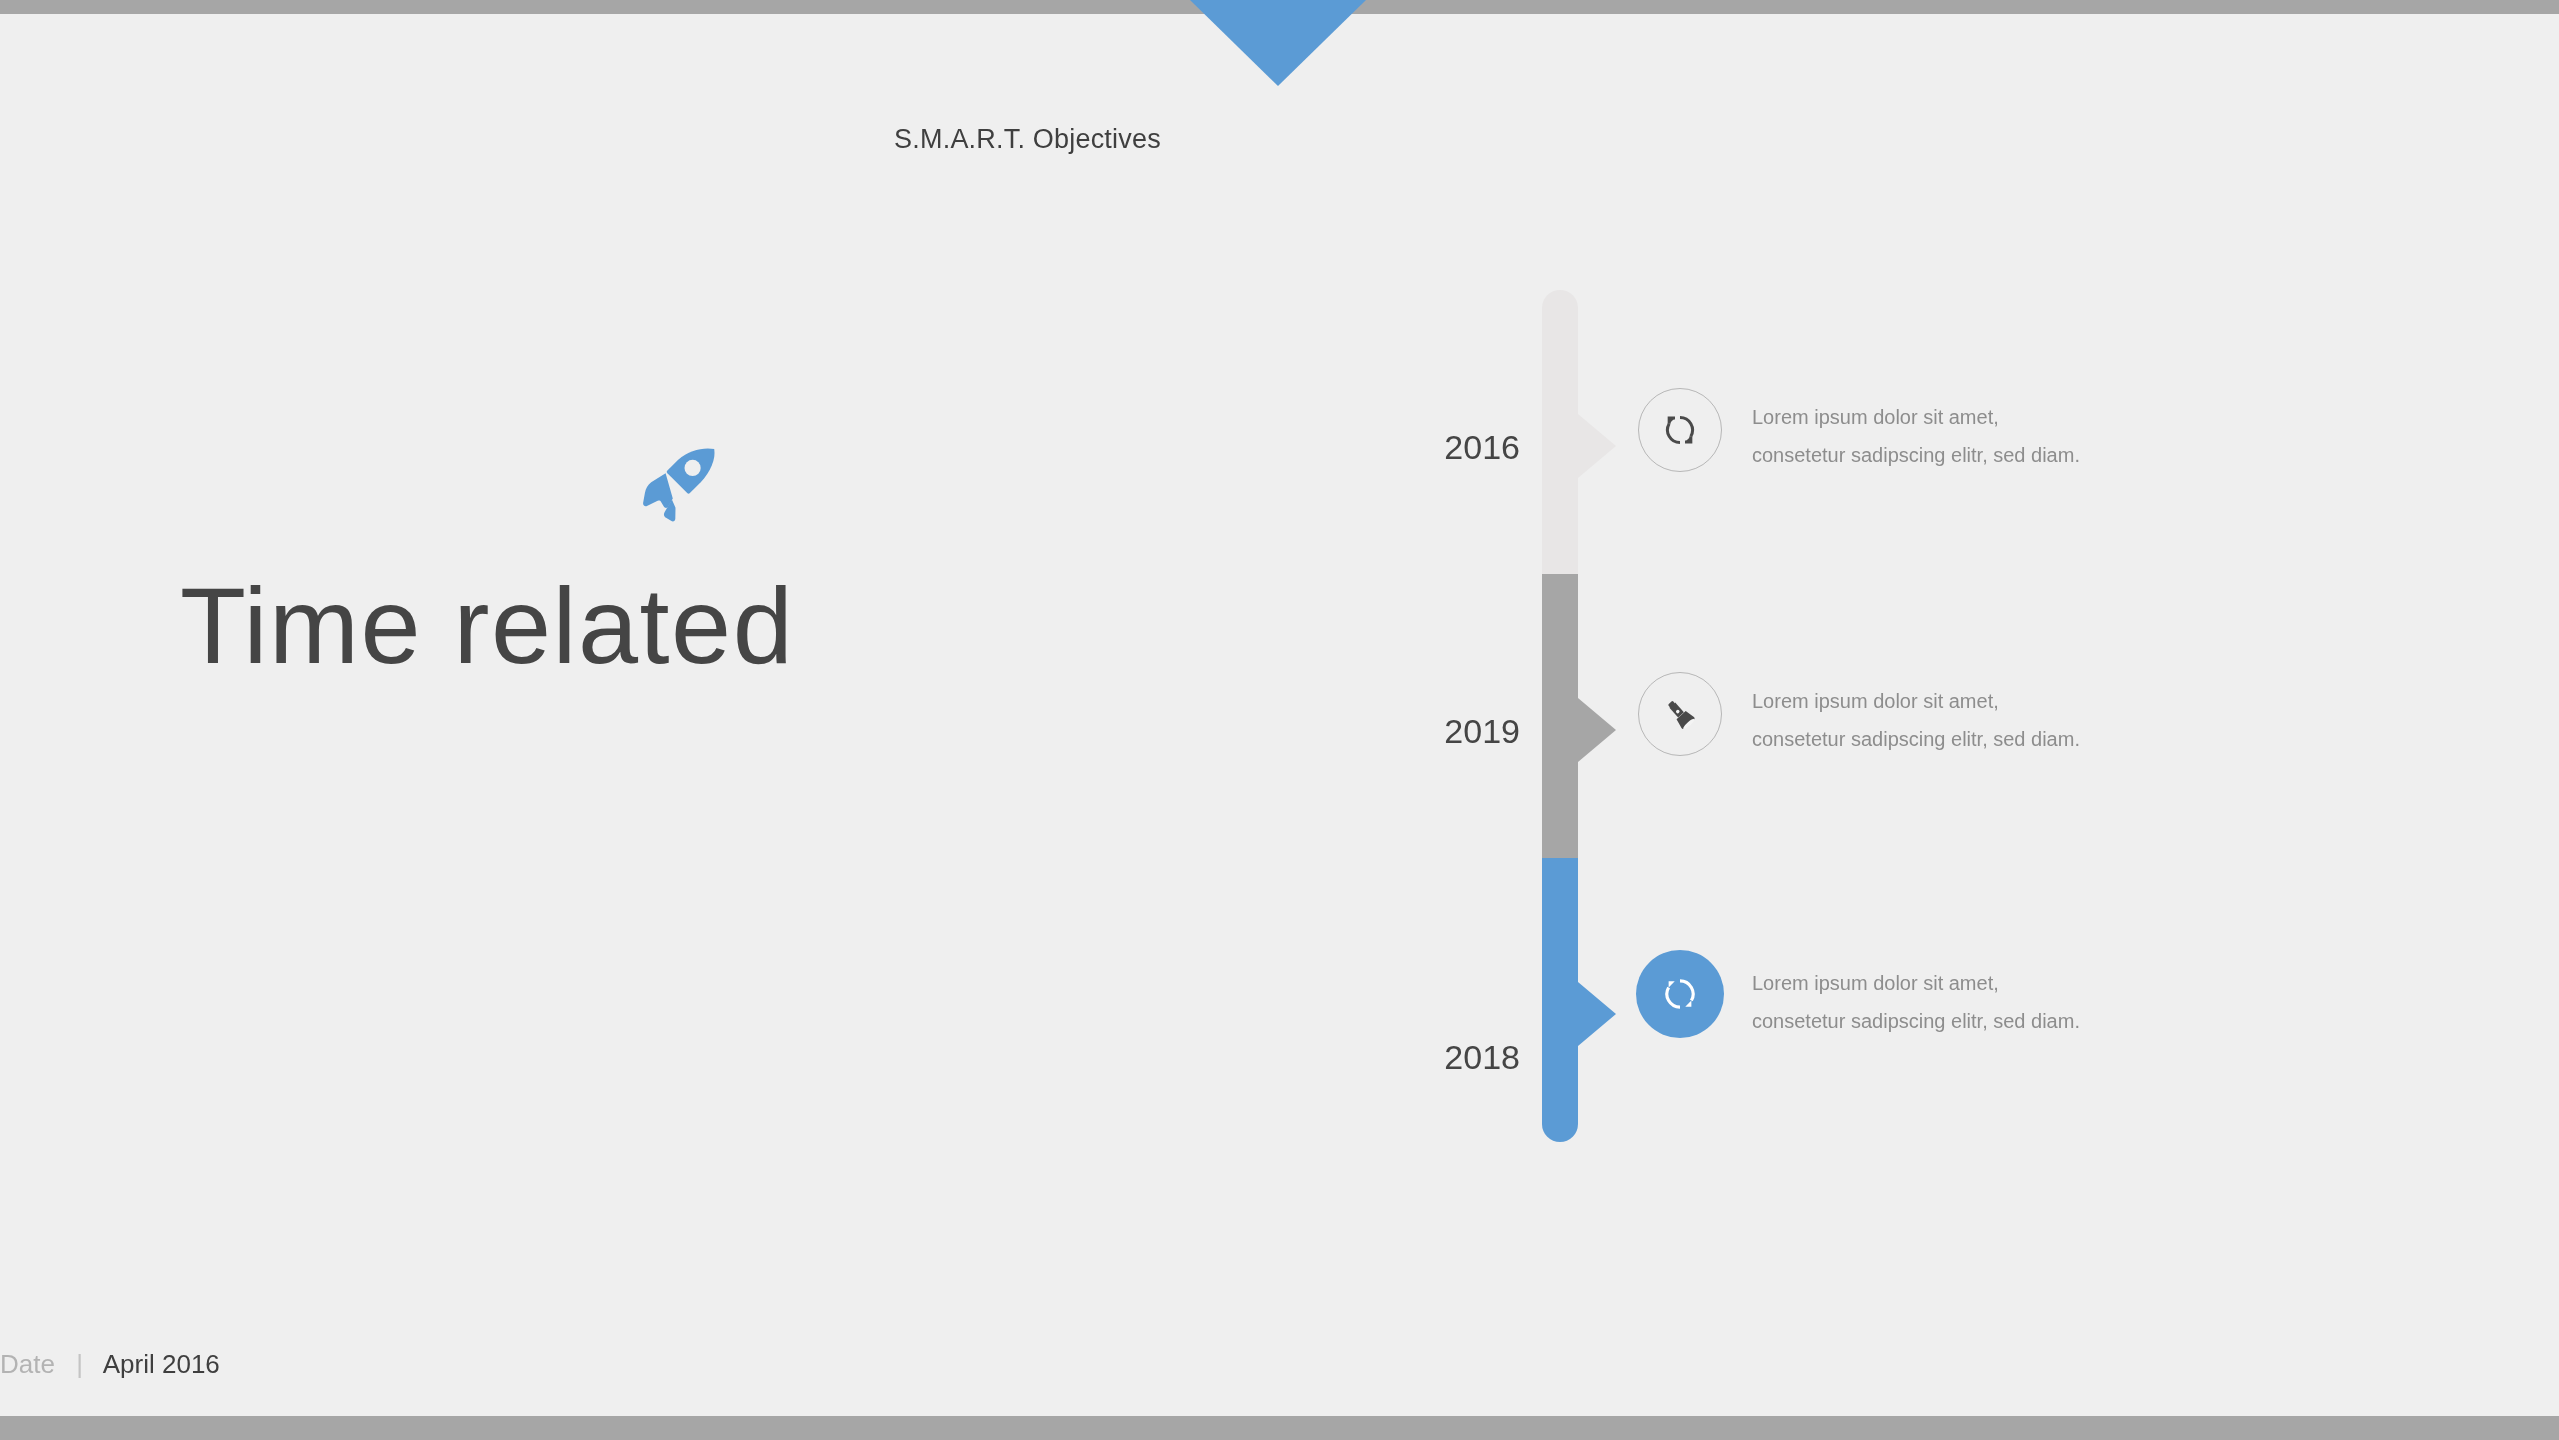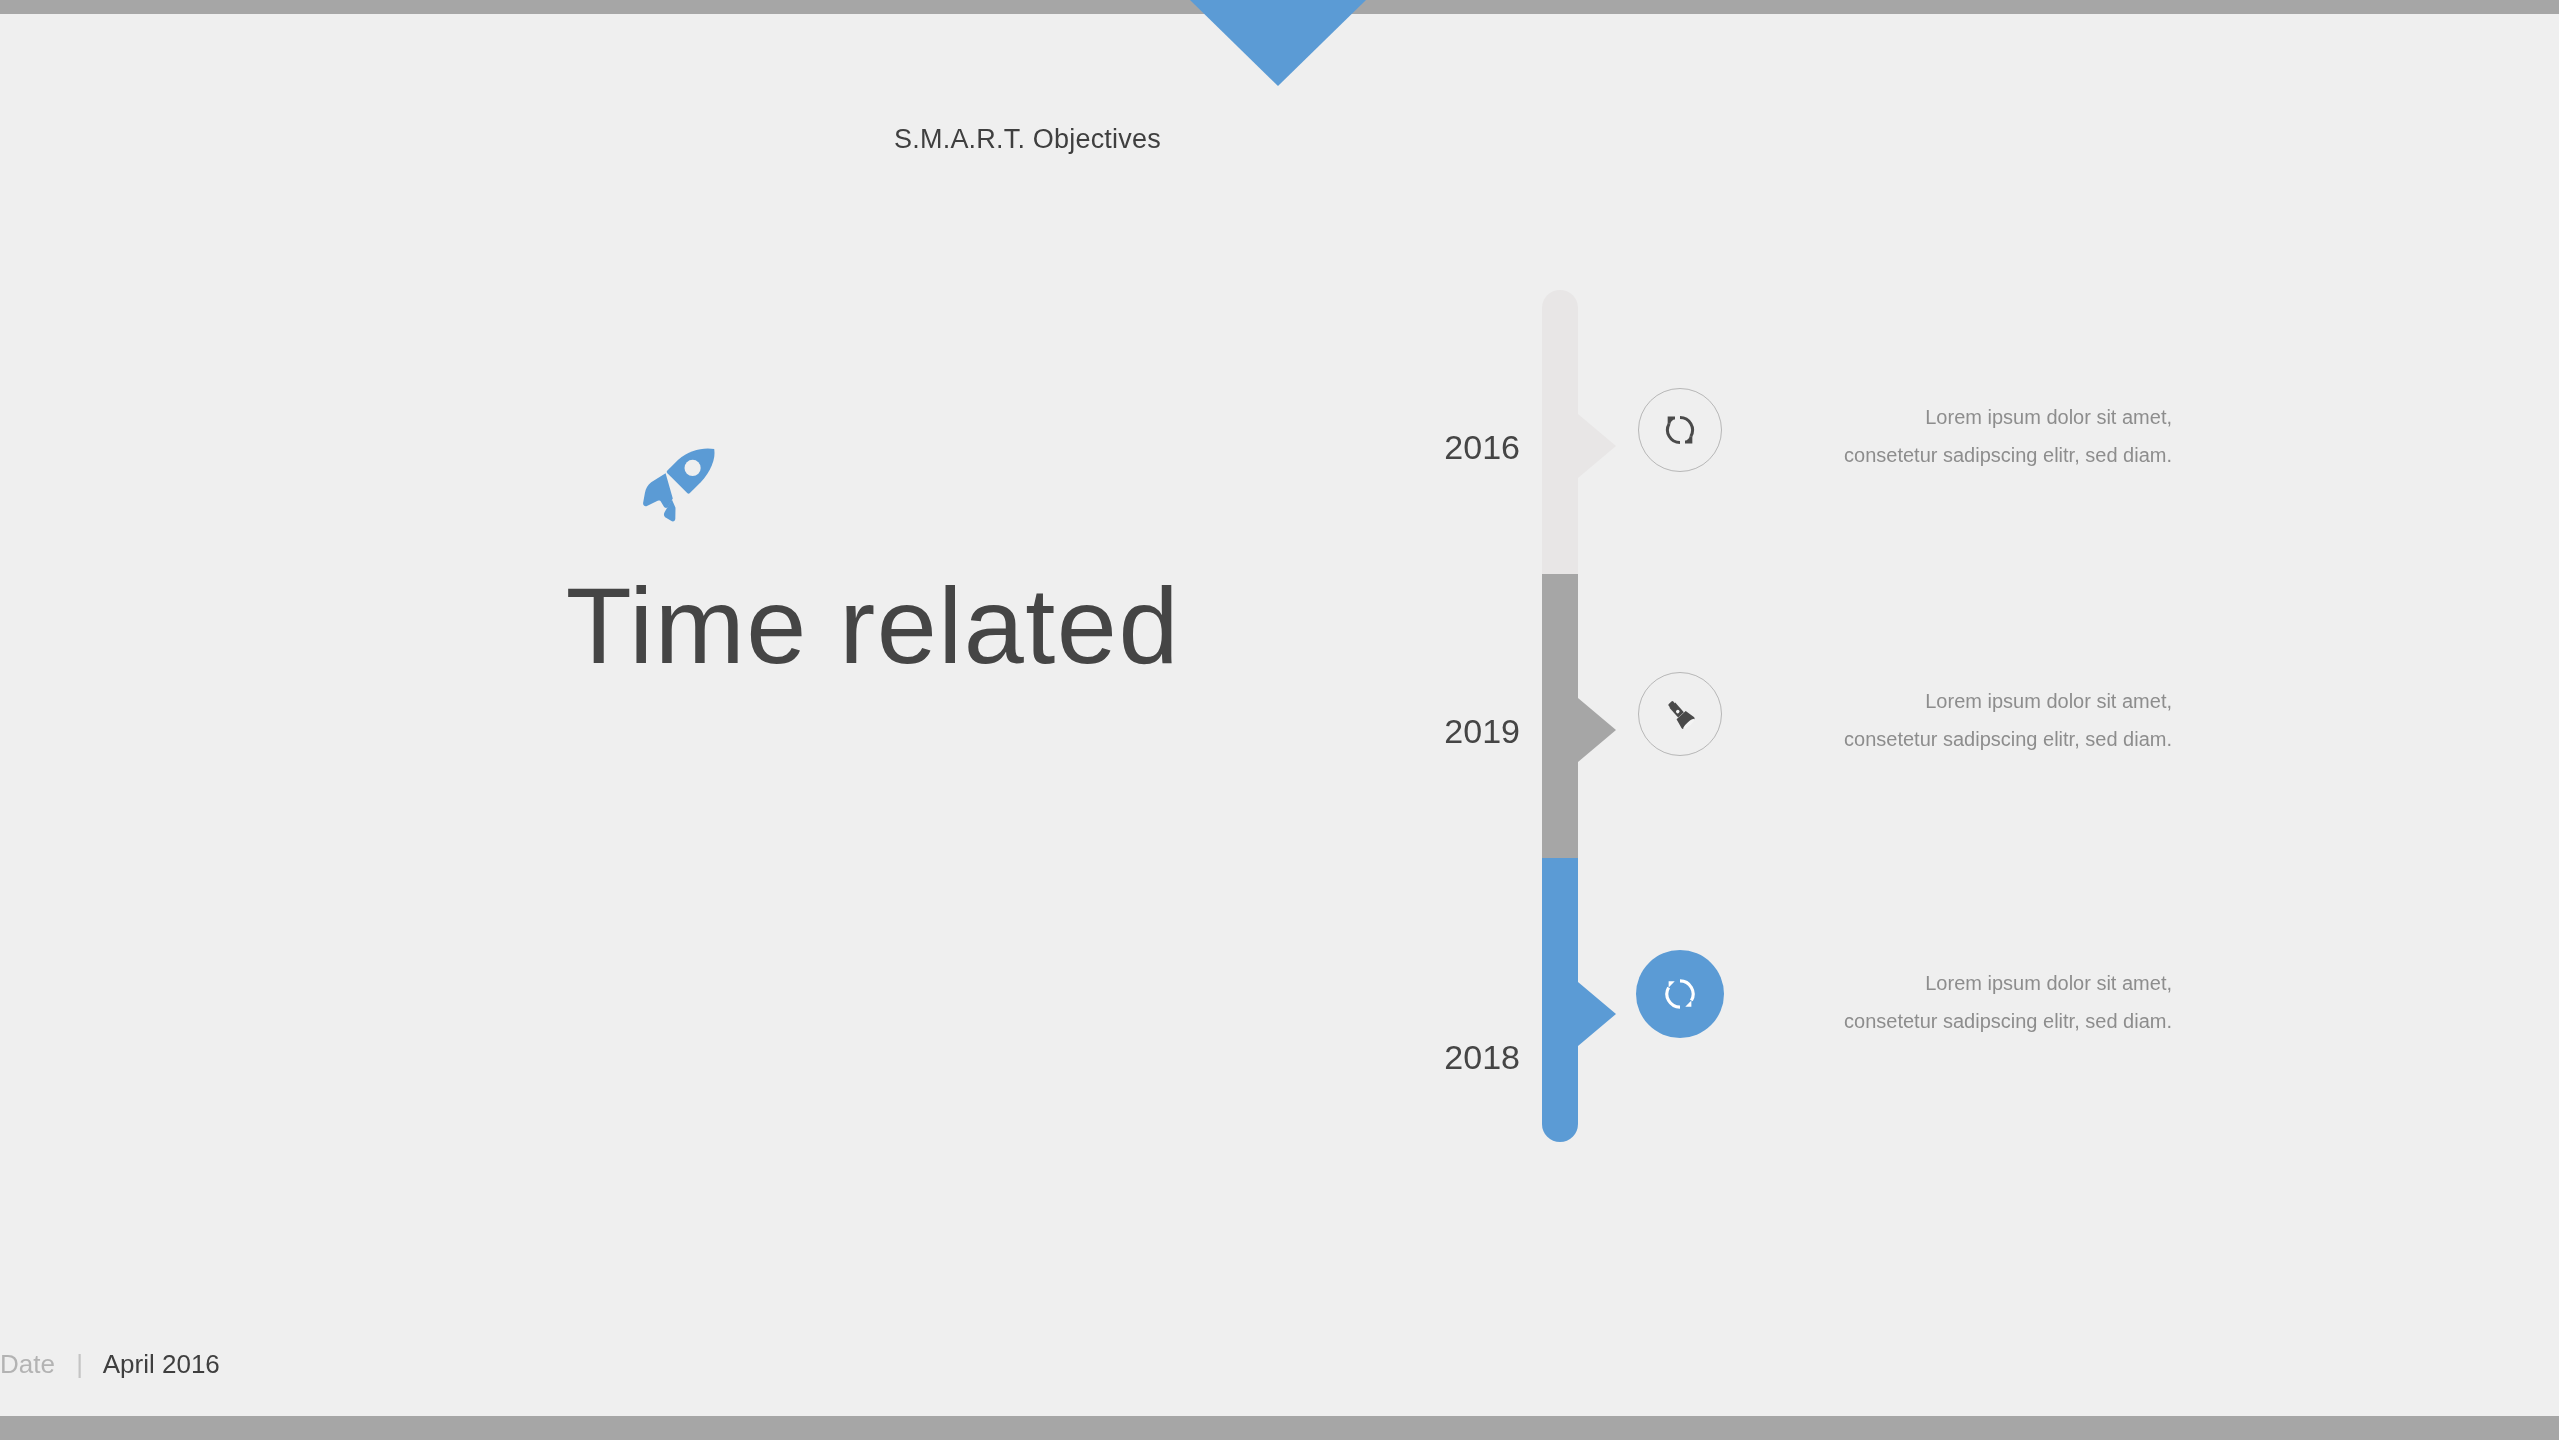--- a/index.html
+++ b/index.html
@@ -50,21 +50,21 @@
     letter-spacing: .2px;
     font-weight: 400;
   }
 
   
   .left-col {
     position: absolute;
     left: 180px;
     top: 440px;
     width: 1000px;
-    text-align: right;
+    text-align: left;
   }
 
   .rocket-icon {
     display: block;
     margin: 0 auto 38px;
     width: 90px;
     height: 90px;
   }
 
   .headline {
@@ -158,21 +158,20 @@
   .tl-bubble svg { display: block; }
 
   
   .tl-desc {
     position: absolute;
     left: 372px;
     width: 420px;
     font-size: 20px;
     line-height: 1.9;
     color: #8d8d8d;
-    text-align: right;
   }
   .tl-desc.d2016 { top: 108px; }
   .tl-desc.d2017 { top: 392px; }
   .tl-desc.d2018 { top: 674px; }
   .tl-desc span { display: block; }
 
   
   .footer {
     position: absolute;
     bottom: 60px;

